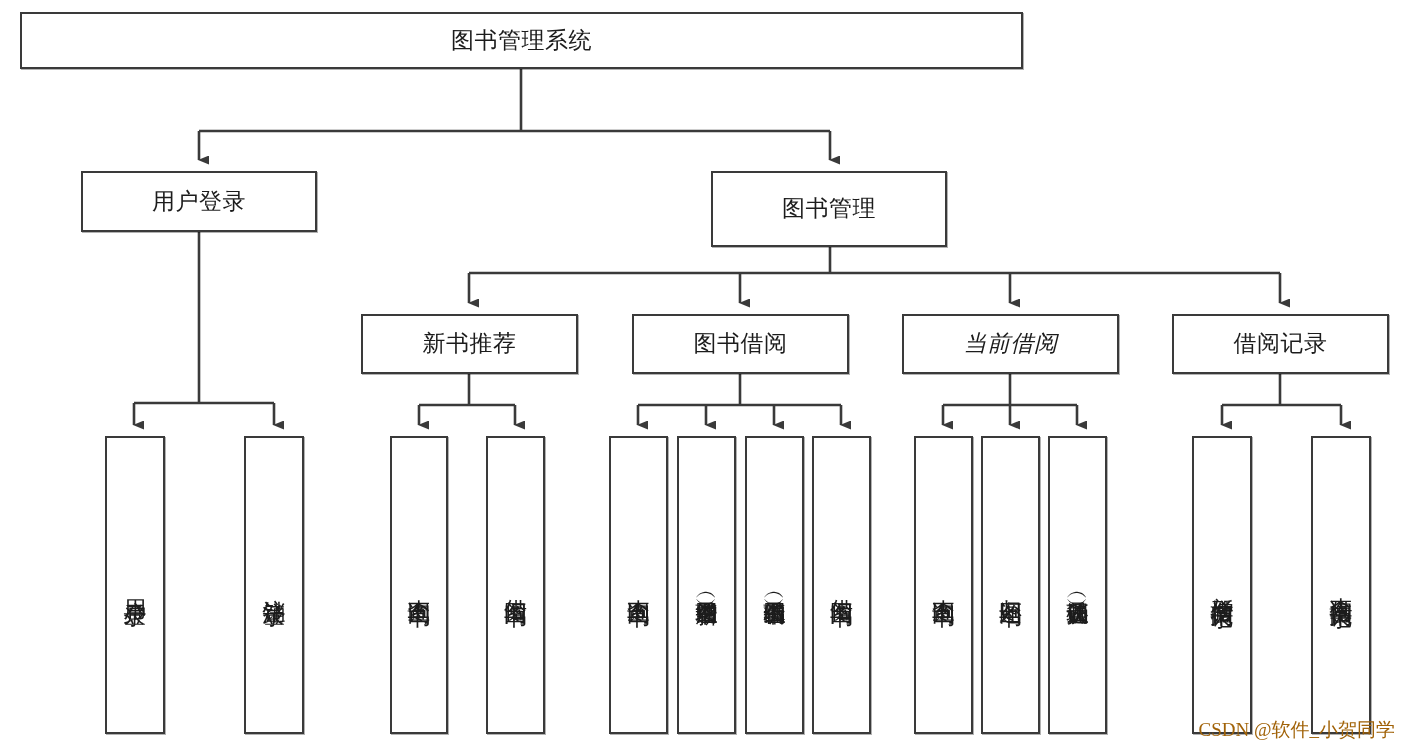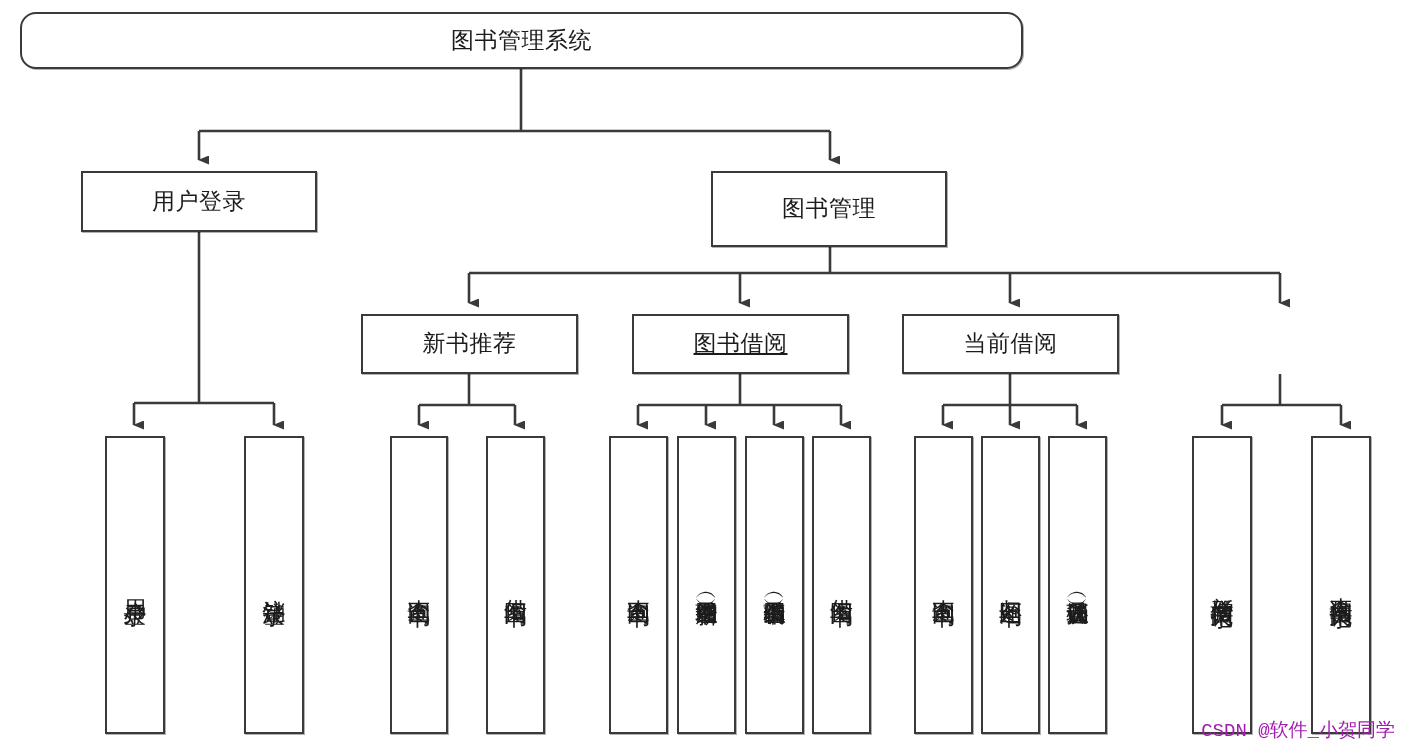--- a/index.html
+++ b/index.html
@@ -52,23 +52,23 @@
   .node-v.tight {
     letter-spacing: 0px;
     line-height: 1.08;
     font-size: 22px;
   }
   .watermark {
     position: absolute;
     right: 10px;
     bottom: 4px;
     font-size: 19px;
-    color: #a21caf;
+    color: #a16207;
     white-space: nowrap;
-    font-family: Liberation Mono, monospace;
+    font-family: Liberation Serif, serif;
     text-align: right;
   }
 </style>
 </head>
 <body>
 
 <div id="canvas">
 
   <svg id="edges" viewBox="0 0 1405 747">
     <defs>
@@ -113,28 +113,29 @@
       <path d="M1010,405 L1010,425" marker-end="url(#arrow)"></path>
       <path d="M1077,405 L1077,425" marker-end="url(#arrow)"></path>
 
       <path d="M1280,374 L1280,405"></path>
       <path d="M1222,405 L1341,405"></path>
       <path d="M1222,405 L1222,425" marker-end="url(#arrow)"></path>
       <path d="M1341,405 L1341,425" marker-end="url(#arrow)"></path>
     </g>
   </svg>
 
-  <div class="node node-h" style="left:20px; top:12px; width:1003px; height:57px;border-radius:16px;">图书管理系统</div>
+  <div class="node node-h" style="left:20px; top:12px; width:1003px; height:57px;">图书管理系统</div>
 
   <div class="node node-h" style="left:81px; top:171px; width:236px; height:61px;">用户登录</div>
   <div class="node node-h" style="left:711px; top:171px; width:236px; height:76px;">图书管理</div>
 
   <div class="node node-h" style="left:361px; top:314px; width:217px; height:60px;text-align:right;">新书推荐</div>
-  <div class="node node-h" style="left:632px; top:314px; width:217px; height:60px;text-decoration:underline;">图书借阅</div>
-  <div class="node node-h" style="left:902px; top:314px; width:217px; height:60px;">当前借阅</div>
+  <div class="node node-h" style="left:632px; top:314px; width:217px; height:60px;">图书借阅</div>
+  <div class="node node-h" style="left:902px; top:314px; width:217px; height:60px;font-style:italic;">当前借阅</div>
+  <div class="node node-h" style="left:1172px; top:314px; width:217px; height:60px;">借阅记录</div>
 
   <div class="node node-v" style="left:105px; top:436px; width:60px; height:298px;">用户登录</div>
   <div class="node node-v" style="left:244px; top:436px; width:60px; height:298px;">注销登录</div>
 
   <div class="node node-v" style="left:390px; top:436px; width:58px; height:298px;">查询图书</div>
   <div class="node node-v" style="left:486px; top:436px; width:59px; height:298px;">借阅图书</div>
 
   <div class="node node-v" style="left:609px; top:436px; width:59px; height:298px;">查询图书</div>
   <div class="node node-v tight" style="left:677px; top:436px; width:59px; height:298px;">新增图书（管理员）</div>
   <div class="node node-v tight" style="left:745px; top:436px; width:59px; height:298px;">编辑图书（管理员）</div>

